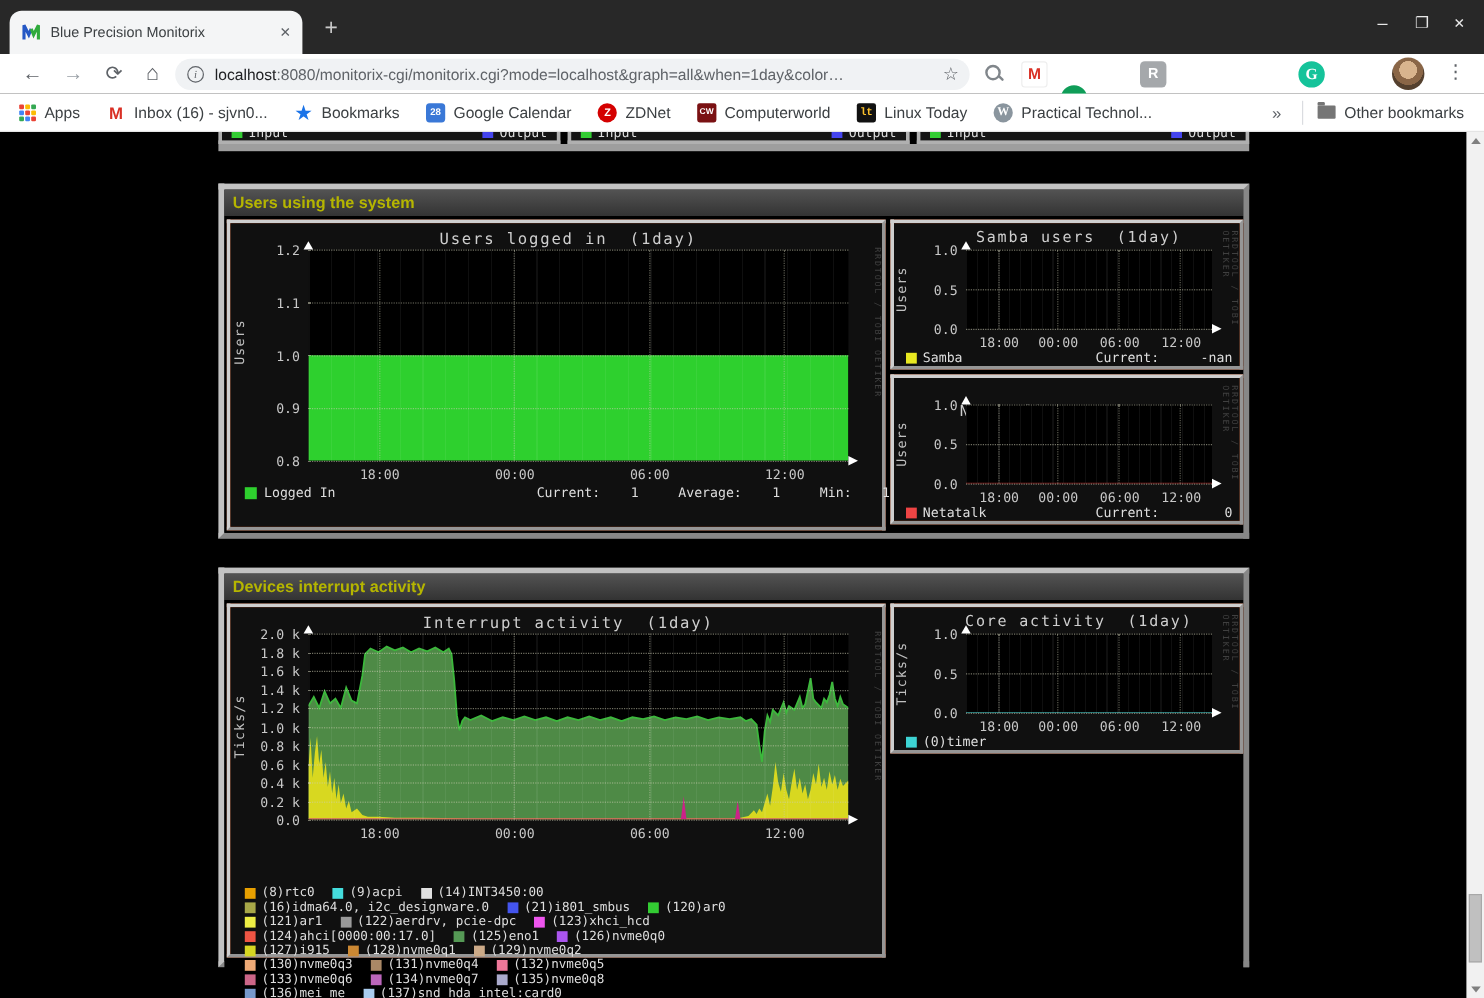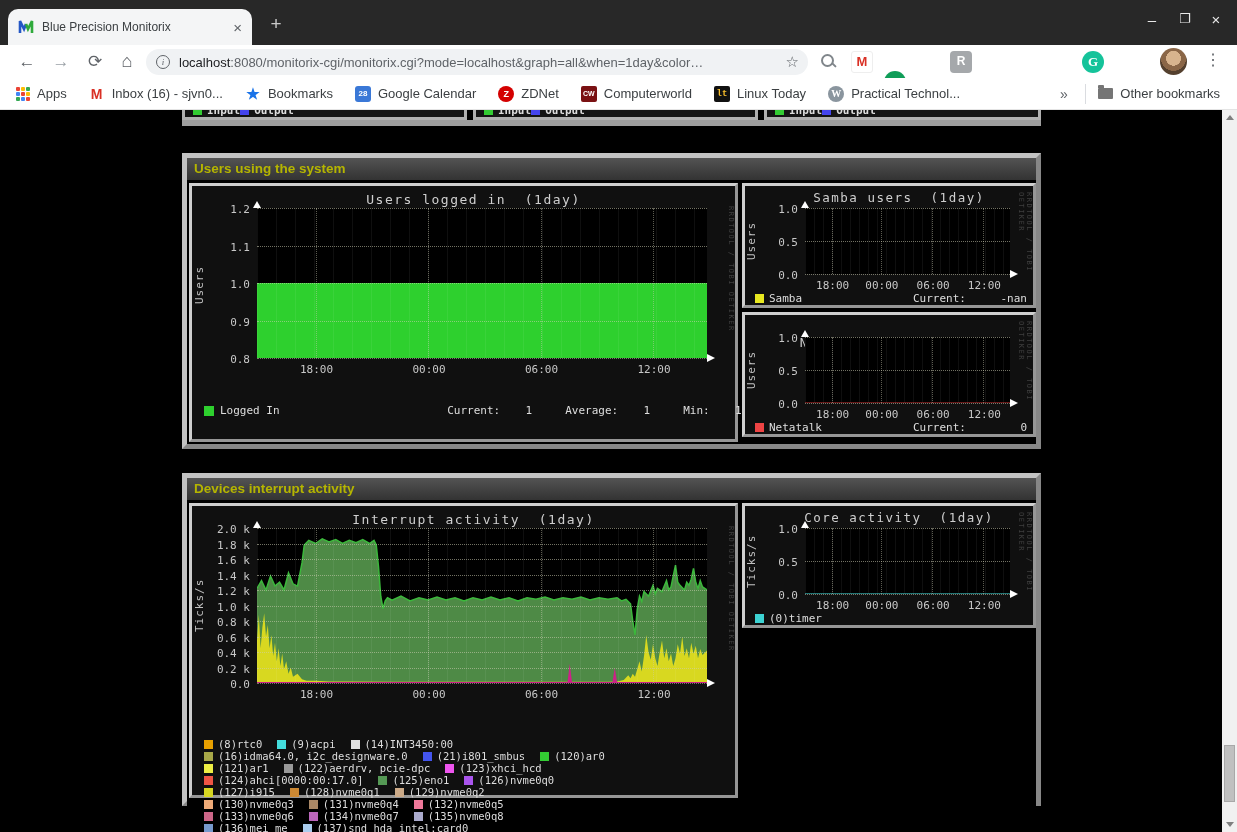--- a/index.html
+++ b/index.html
@@ -93,22 +93,22 @@
   .sb-up, .sb-down { position:absolute; left:0; width:15px; height:15px; }
   .sb-up { top:0; } .sb-down { bottom:0; }
   .sb-up::before { content:''; position:absolute; left:4px; top:5px; border-left:4px solid transparent; border-right:4px solid transparent; border-bottom:5px solid #7f7f7f; }
   .sb-down::before { content:''; position:absolute; left:4px; top:5px; border-left:4px solid transparent; border-right:4px solid transparent; border-top:5px solid #7f7f7f; }
   .sb-thumb { position:absolute; left:2px; top:635px; width:11px; height:57px; background:#c0c0c0; border:1px solid #a8a8a8; }
 
   
   .mx { position:absolute; left:0; top:0; width:100%; height:100%; font-family:"DejaVu Sans Mono",monospace; }
   .cutbox { position:absolute; top:-1px; height:11px; background:#141414;
             border-left:3px solid #b0b0b0; border-right:3px solid #b0b0b0; border-bottom:3px solid #b0b0b0; overflow:hidden; }
-  .cutbox .cb-row { display:flex; justify-content:flex-start; padding:0 8px; margin-top:-5px;
-                    font-size:11px; color:#ddd;font-weight:bold; }
+  .cutbox .cb-row { display:flex; justify-content:space-between; padding:0 8px; margin-top:-5px;
+                    font-size:11px; color:#ddd; }
   .cb-item { display:flex; align-items:center; gap:5px; }
   .cb-sq { width:9px; height:9px; display:inline-block; }
   .gray-strip { position:absolute; left:182px; top:10px; width:859px; height:6px; background:#9e9e9e; }
 
   .section { position:absolute; left:182px; width:859px; border:5px solid; border-color:#c2c2c2 #878787 #878787 #c2c2c2; background:#000; }
   .sec-header { height:22px; background:linear-gradient(#535353,#333); color:#b5b500; font-weight:bold;
                 font-size:13.5px; line-height:22px; padding-left:7px; font-family:"Liberation Sans",sans-serif; }
   .sec-body { position:relative; background:#000; }
 
   .gbox { position:absolute; border:3px solid; border-color:#cfcfcf #969696 #969696 #cfcfcf; background:#c2410c; }
@@ -281,21 +281,21 @@
 
       <div class="section" style="top:43px;height:296px">
         <div class="sec-header">Users using the system</div>
         <div class="sec-body" style="height:264px">
 
           <div class="gbox" style="left:2px;top:3px;width:549px;height:259px">
             <div class="graph">
               <div class="g-title" style="top:6px">Users logged in  (1day)</div>
               <div class="g-ylabel" style="left:1px;top:22px;height:154px">Users</div>
               <div class="g-watermark" style="top:20px">RRDTOOL / TOBI OETIKER</div>
-              <div class="plot" style="left:65px;top:22px;width:450px;height:150px">
+              <div class="plot" style="left:65px;top:22px;width:450px;height:176px">
                   <svg viewBox="0 0 1000 1000" preserveAspectRatio="none" style="position: absolute; left: 0px; top: 0px; width: 100%; height: 100%; display: block;">
                     <polygon points="0,1000 0,500.0 1000,500.0 1000,1000" fill="#2ed02e"></polygon>
                   </svg>
                 <div>
                   <div class="ytick" style="top: 0%;">
                       <span class="ytick-label">1.2</span>
                     </div>
                     <div class="ytick" style="top: 25%;">
                       <span class="ytick-label">1.1</span>
                     </div>

